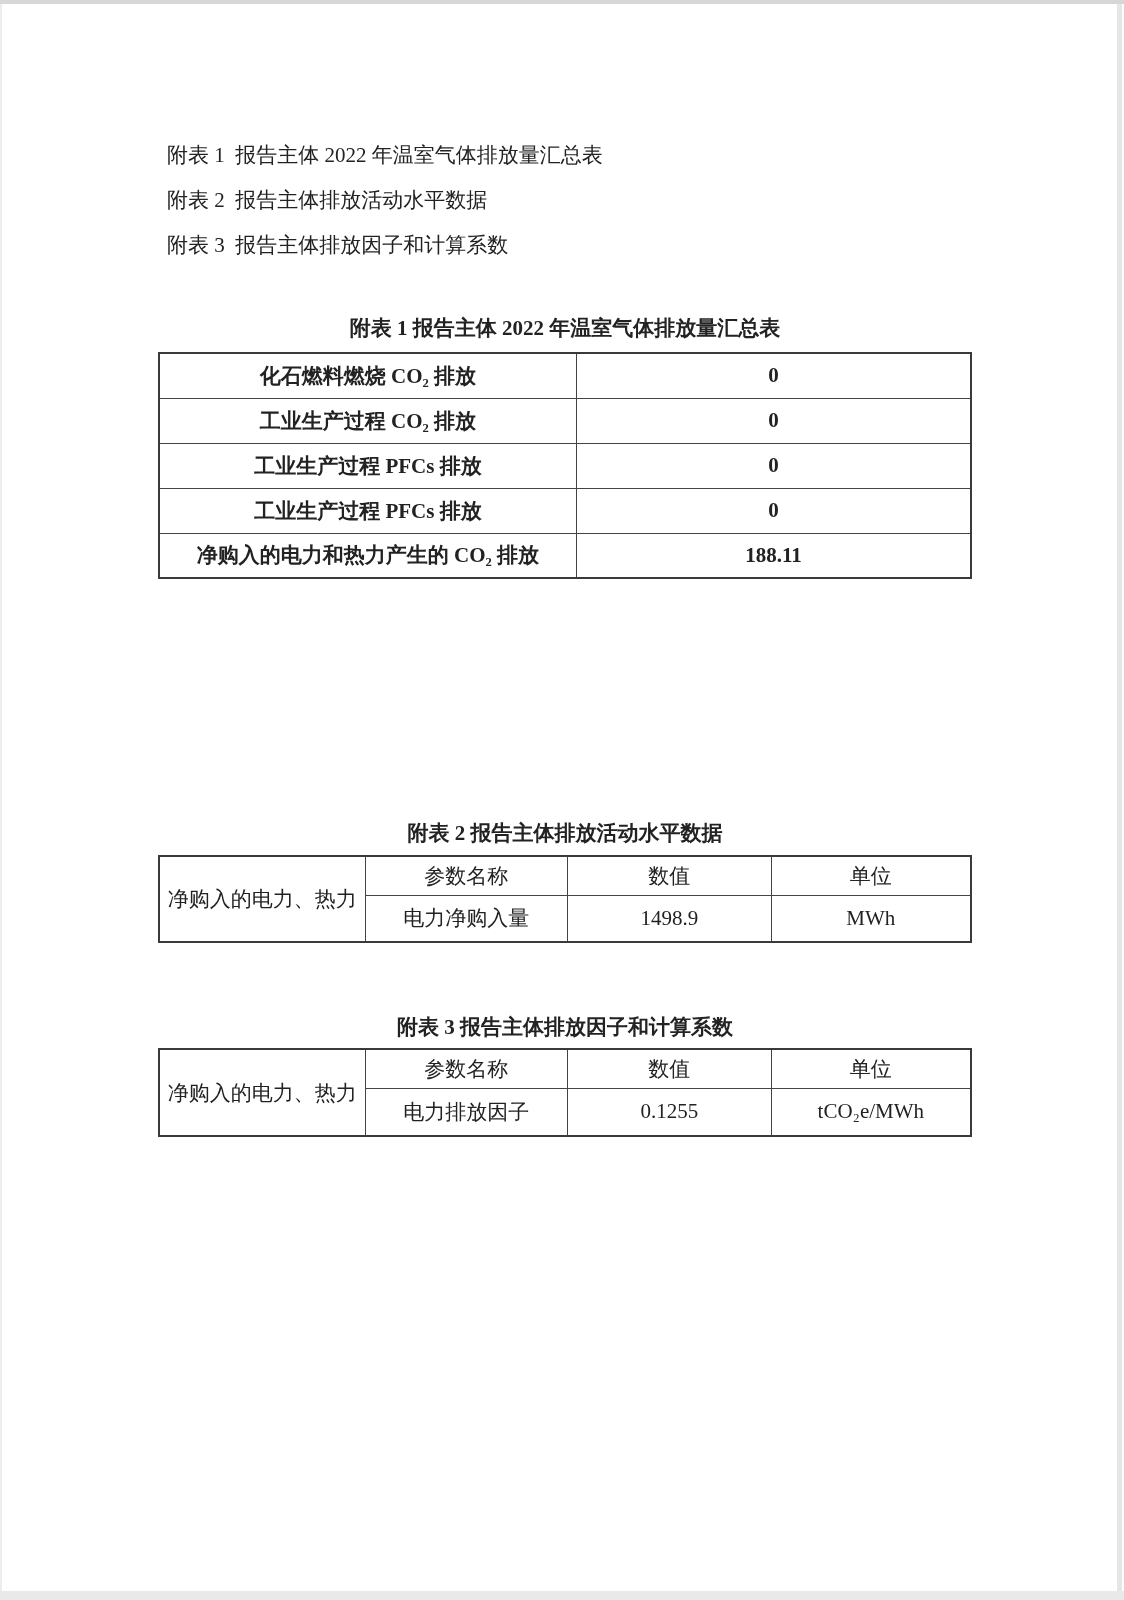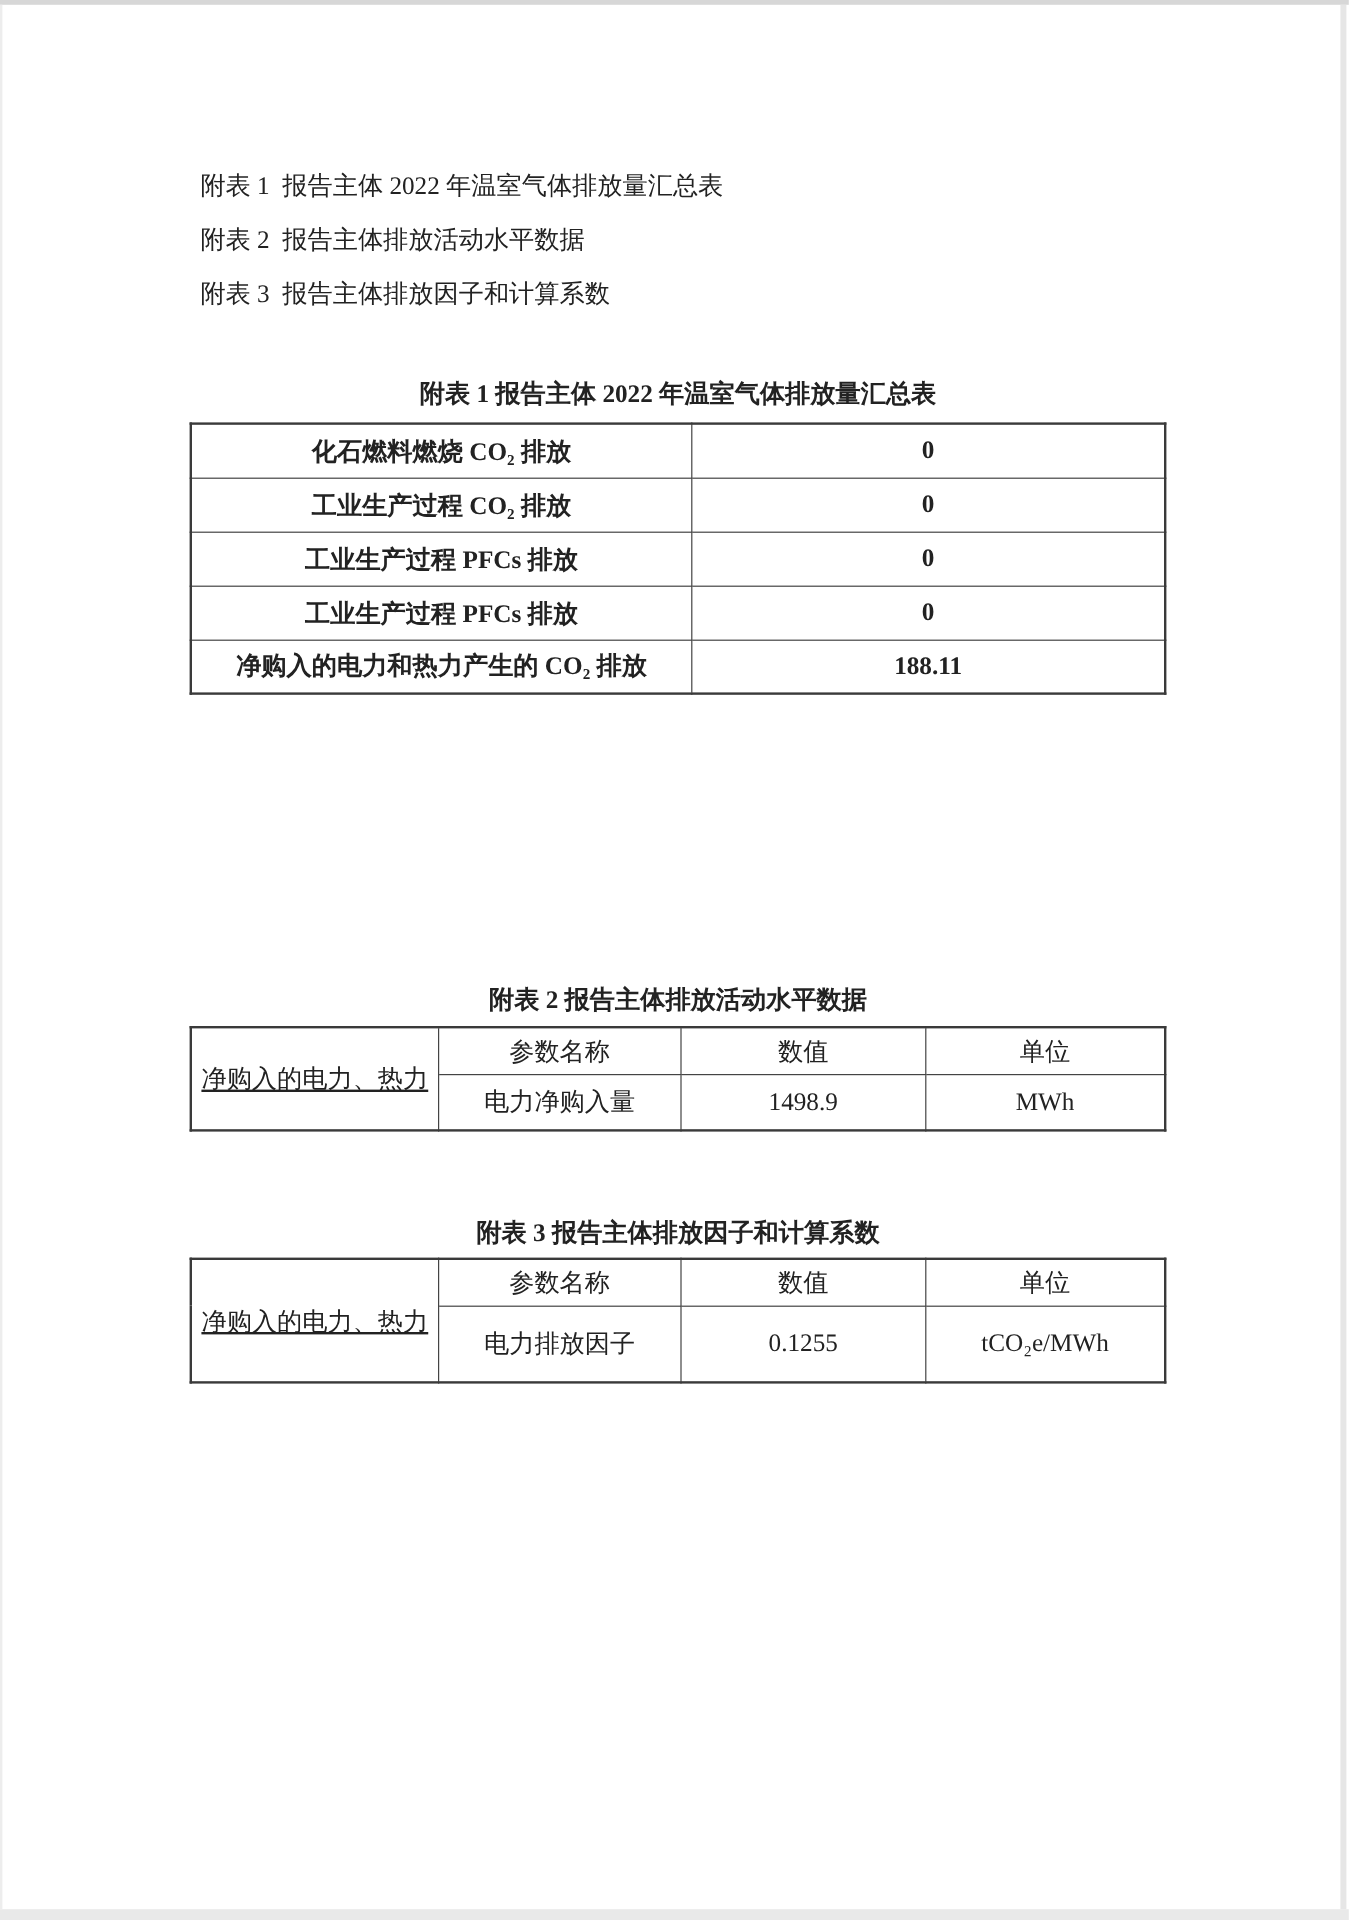--- a/index.html
+++ b/index.html
@@ -49,22 +49,22 @@
     padding: 0 4px;
   }
   table.doc-table { border: 2px solid #3a3a3a; }
 
   .t1 tr.hdr  { height: 88px; }
   .t1 tr.data { height: 45px; font-weight: bold; }
   .hdr-line { line-height: 42px; }
 
   .t2 tr.hdr,  .t3 tr.hdr  { height: 39px; }
   .t2 tr.data { height: 47px; }
-  .t3 tr.data { height: 64px; }
-  .group-cell { line-height: 42px; text-decoration: underline; }
+  .t3 tr.data { height: 48px; }
+  .group-cell { line-height: 42px; }
 </style>
 </head>
 <body>
 
 <div class="edge-top"></div>
 <div class="edge-left"></div>
 <div class="edge-right"></div>
 <div class="edge-bottom"></div>
 
 <div class="intro">

